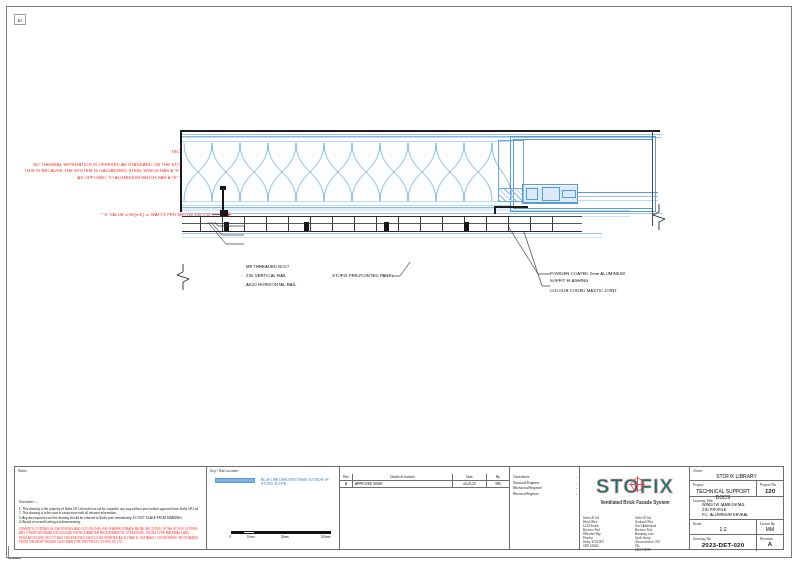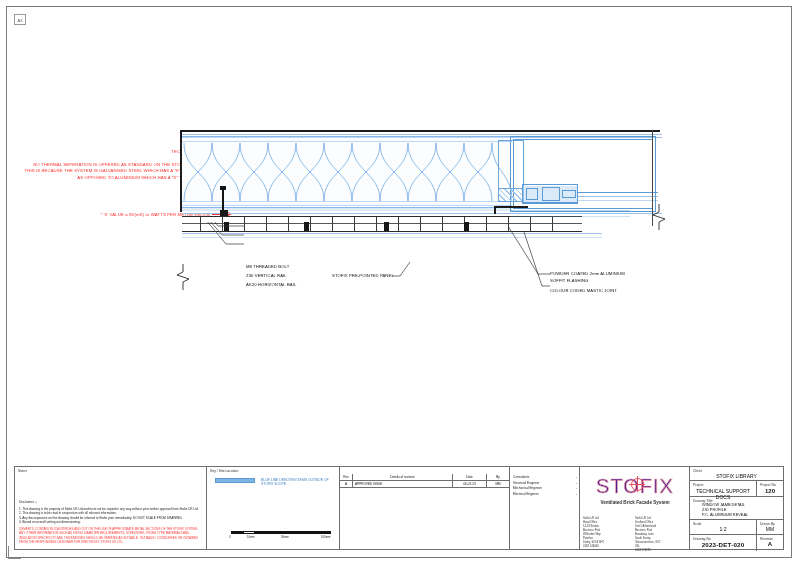--- a/index.html
+++ b/index.html
@@ -117,21 +117,21 @@
   .rev-c3{width:34px;border-right:1px solid #6e6e6e;text-align:center;padding:1px 0;box-sizing:border-box;}
   .rev-c4{width:22px;text-align:center;padding:1px 0;box-sizing:border-box;}
   .rev-rw .rev-c2{text-align:left;}
 
   .cons-list{position:absolute;left:3px;top:8px;font-size:3.1px;line-height:5.6px;color:#222;width:64px;}
   .cons-list div{display:flex;justify-content:space-between;}
   .cons-list i{font-style:normal;color:#555;}
 
   
   .logo-wrap{position:absolute;left:0;top:8px;width:110px;text-align:center;}
-  .logo-txt{font-size:20px;font-weight:normal;color:#4c1d95;letter-spacing:1px;
+  .logo-txt{font-size:20px;font-weight:bold;color:#0f766e;letter-spacing:1px;
       -webkit-text-stroke:0.7px #f2a0a8;text-stroke:0.7px #f2a0a8;
       font-family:"Liberation Sans", sans-serif;position:relative;display:inline-block;}
   .logo-tag{font-size:4.6px;color:#333;margin-top:2px;font-weight:bold;}
   .logo-mark{position:absolute;left:50.5px;top:2.5px;width:13px;height:13px;}
   .logo-mark .ring{position:absolute;left:0;top:0;width:13px;height:13px;
       border:1.1px solid #e8505f;border-radius:50%;box-sizing:border-box;}
   .logo-mark .vbar{position:absolute;left:6px;top:-1.5px;width:1px;height:16px;background:#e8505f;}
   .logo-mark .hbar{position:absolute;left:-1.5px;top:6px;width:16px;height:1px;background:#e8505f;}
 
   .addr{position:absolute;left:3px;top:50px;width:104px;display:flex;

